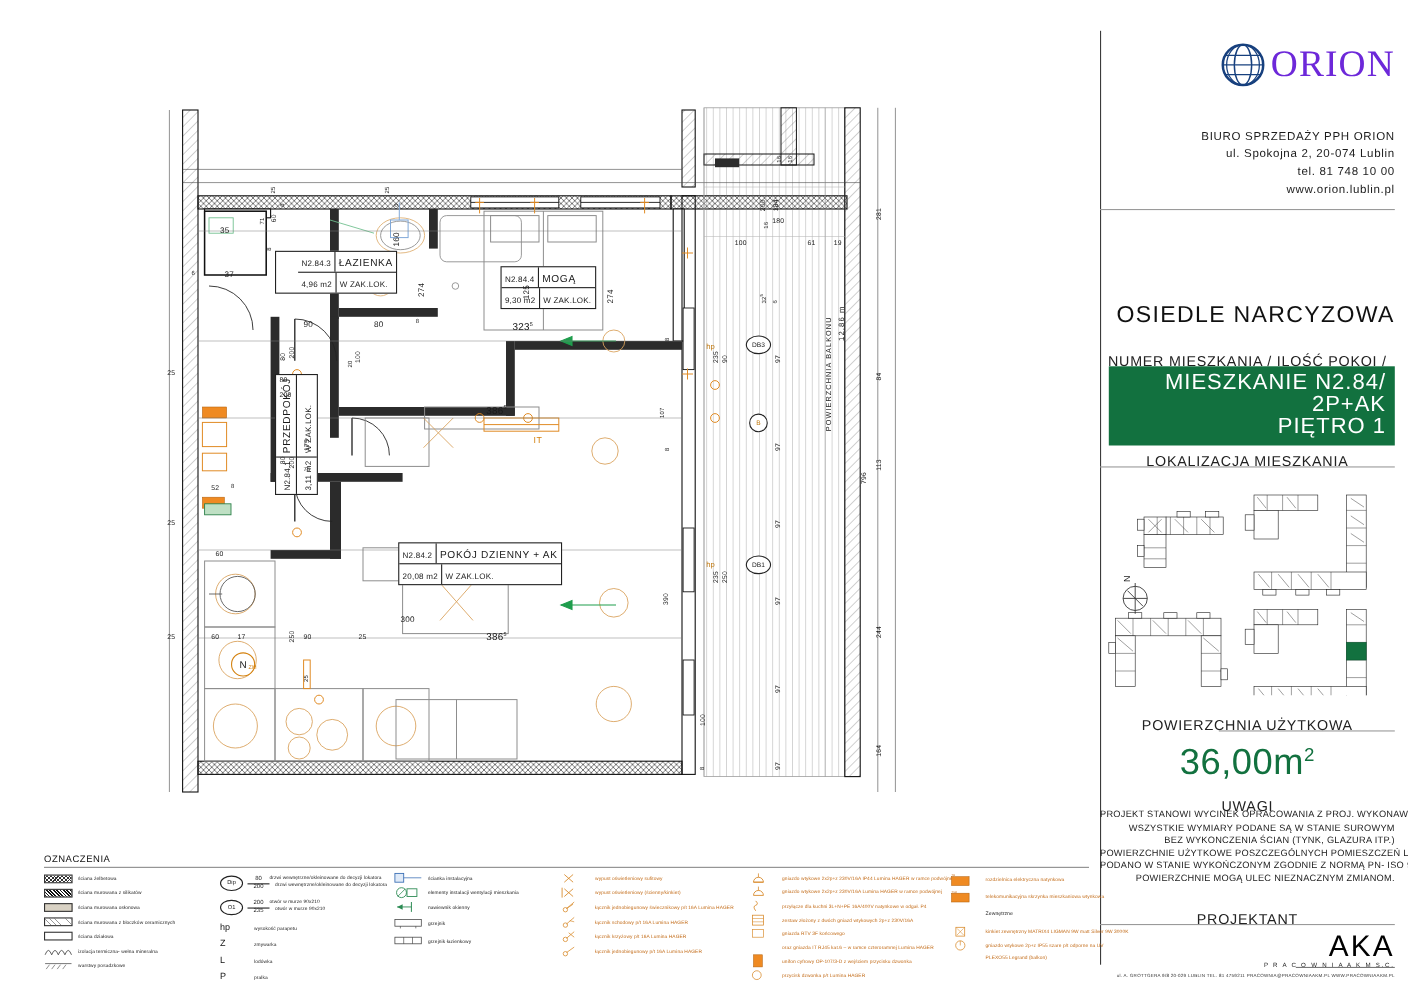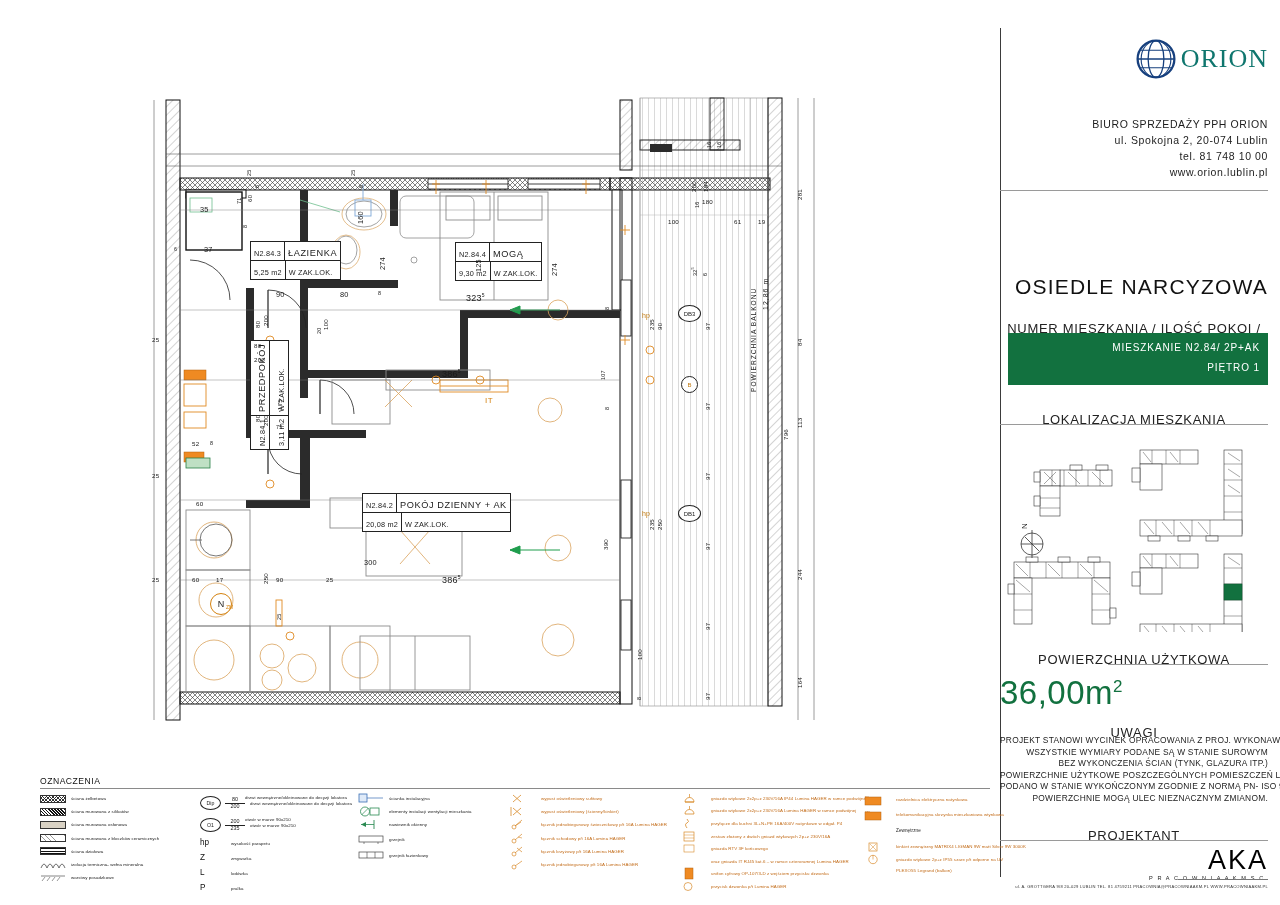--- a/index.html
+++ b/index.html
@@ -11,45 +11,45 @@
   .sheet{position:absolute;inset:0;}
 
   
   .vdiv{position:absolute;left:1000px;top:28px;width:1px;height:849px;background:#3b3b3b;}
 
   
   .tb{position:absolute;left:1000px;top:28px;width:280px;height:849px;}
 
   .logo-row{position:absolute;left:0;top:10px;width:268px;display:flex;justify-content:flex-end;align-items:center;gap:4px;}
   .globe{width:42px;height:42px;}
-  .logo-word{font-family:"Liberation Serif",serif;font-size:26px;letter-spacing:1px;color:#0f766e;line-height:1;}
+  .logo-word{font-family:"Liberation Serif",serif;font-size:34px;letter-spacing:1px;color:#6d28d9;line-height:1;}
 
   .addr{position:absolute;left:0;top:88px;width:268px;text-align:right;
         font-size:10.5px;letter-spacing:.6px;color:#1c1c1c;line-height:16px;}
   .addr div{white-space:nowrap;}
   .rule{position:absolute;height:1px;background:#9a9a9a;}
 
   .estate{position:absolute;left:0;top:220px;width:268px;text-align:right;
           font-size:21px;letter-spacing:1.2px;line-height:28px;color:#111;margin-top:25px;}
   .estate .b2{font-size:18px;letter-spacing:1px;}
 
   .cap{font-size:13px;letter-spacing:.7px;color:#222;text-align:center;}
 
   .greenbar{position:absolute;left:8px;top:305px;width:260px;background:#12713f;color:#fff;
             text-align:right;padding:5px 8px 7px 8px;box-sizing:border-box;}
-  .greenbar div{font-size:10px;letter-spacing:.9px;line-height:20px;}
+  .greenbar div{font-size:20px;letter-spacing:.9px;line-height:20px;}
 
   .loc-cap{position:absolute;left:0;top:384px;width:268px;}
   .loc-rule{position:absolute;left:0;top:396px;width:268px;}
 
   .keyplan{position:absolute;left:0px;top:404px;width:268px;height:200px;}
 
   .area-cap{position:absolute;left:0;top:624px;width:268px;}
   .area-rule{position:absolute;left:108px;top:636px;width:160px;}
-  .area-val{position:absolute;left:0;top:640px;width:268px;text-align:left;
+  .area-val{position:absolute;left:0;top:640px;width:268px;text-align:center;
             font-size:33px;color:#12713f;letter-spacing:.5px;line-height:38px;}
   .area-val sup{font-size:17px;vertical-align:super;}
 
   .uwagi-cap{position:absolute;left:0;top:697px;width:268px;}
   .uwagi{position:absolute;left:0;top:707px;width:268px;text-align:right;
          font-size:8.4px;letter-spacing:.25px;line-height:11.6px;color:#1c1c1c;}
   .uwagi div{white-space:nowrap;}
 
   .proj-cap{position:absolute;left:0;top:800px;width:268px;}
   .proj-rule{position:absolute;left:0;top:812px;width:268px;}
@@ -318,27 +318,27 @@
         <line x1="30" y1="420" x2="470" y2="420"></line>
         <line x1="30" y1="500" x2="470" y2="500"></line>
       </g>
 
       <g stroke="#9b9b9b" stroke-width="0.45">
         <line x1="490" y1="18" x2="490" y2="626"></line>
         <line x1="600" y1="18" x2="600" y2="626"></line>
       </g>
     </svg>
 
-    <div class="roomtag" style="left:100px;top:161px;">
+    <div class="roomtag" style="left:100px;top:148px;padding-left:20px;">
       <div class="r1">
         <div class="c1"><span>N2.84.3</span></div>
         <div><span class="big">ŁAZIENKA</span></div>
       </div>
       <div class="r2">
-        <div class="c1"><span>5,25 m2</span></div>
+        <div class="c1"><span>4,96 m2</span></div>
         <div><span>W ZAK.LOK.</span></div>
       </div>
     </div>
 
     <div class="roomtag" style="left:305px;top:162px;">
       <div class="r1">
         <div class="c1"><span>N2.84.4</span></div>
         <div><span class="big">MOGĄ</span></div>
       </div>
       <div class="r2">

